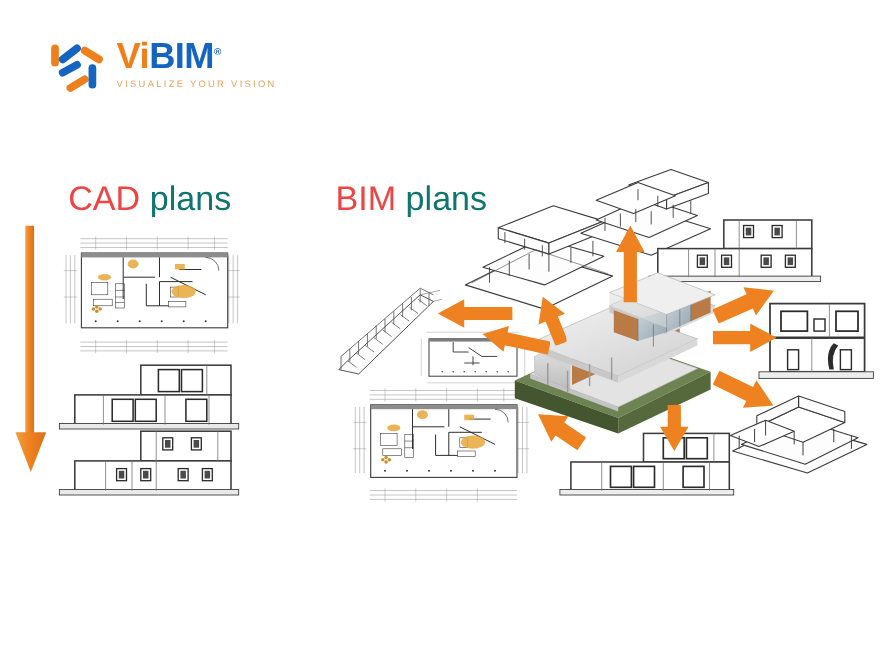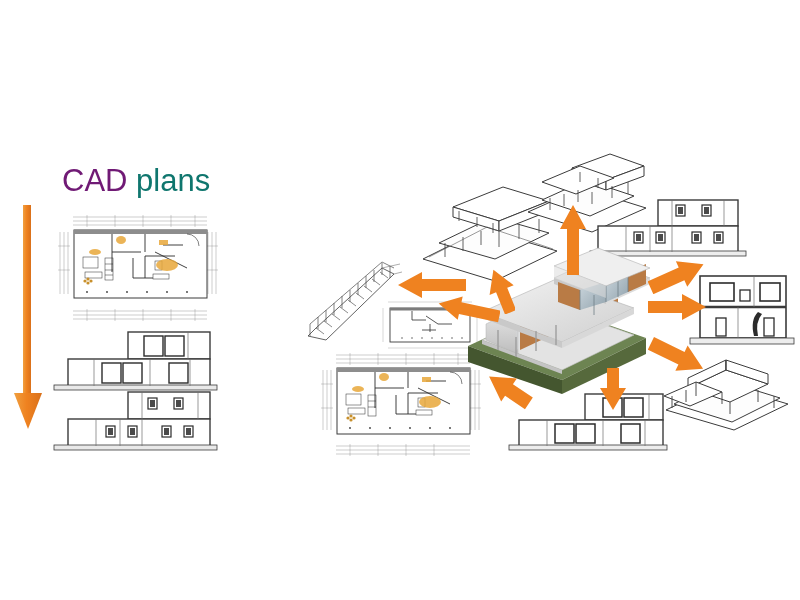--- a/index.html
+++ b/index.html
@@ -20,40 +20,63 @@
   .lw-v{color:#ef7f1a;}
   .lw-bim{color:#1565c0;}
   .logo-reg{font-size:9px;color:#1565c0;vertical-align:super;}
   .logo-tag{
     font-size:8.5px;color:#e8a05a;letter-spacing:2.1px;
     margin-top:4px;white-space:nowrap;font-weight:normal;
   }
 
   
   .sec-label{position:absolute;font-size:31px;white-space:nowrap;}
-  .sec-label .hl{color:#701a75;}
+  .sec-label .hl{color:#ef4444;}
   .sec-label .pl{color:#0f766e;}
   #label-cad{left:62px;top:163px;}
   #label-bim{left:305px;top:163px;}
 
   
   .draw{position:absolute;}
   .draw svg{display:block;width:100%;height:100%;overflow:visible;}
 
   .arrow{position:absolute;}
   .arrow svg{display:block;width:100%;height:100%;}
 </style>
 </head>
 <body>
 
 <div id="stage">
 
+  <div class="logo">
+    <div class="logo-mark">
+      <svg viewBox="0 0 58 58">
+        <g stroke-linecap="round" stroke-width="7" fill="none">
+          <line x1="6" y1="12" x2="6" y2="25" stroke="#ef7f1a"></line>
+          <line x1="13" y1="34" x2="26" y2="27" stroke="#1565c0"></line>
+          <line x1="13" y1="22" x2="26" y2="12" stroke="#1565c0"></line>
+          <line x1="33" y1="14" x2="46" y2="22" stroke="#ef7f1a"></line>
+          <line x1="33" y1="40" x2="20" y2="48" stroke="#ef7f1a"></line>
+          <line x1="40" y1="30" x2="40" y2="45" stroke="#1565c0"></line>
+        </g>
+      </svg>
+    </div>
+    <div class="logo-text">
+      <div class="logo-word">
+        <span class="lw-v">Vi</span><span class="lw-bim">BIM</span><span class="logo-reg">®</span>
+      </div>
+      <div class="logo-tag">VISUALIZE YOUR VISION</div>
+    </div>
+  </div>
 
   <div class="sec-label" id="label-cad">
     <span class="hl">CAD</span><span class="pl"> plans</span>
+  </div>
+  <div class="sec-label" id="label-bim">
+    <span class="hl">BIM</span><span class="pl"> plans</span>
   </div>
 
   <div class="arrow" style="left:10px;top:205px;width:36px;height:228px;">
     <svg viewBox="0 0 36 228">
       <defs>
         <linearGradient id="gArrV" x1="0" y1="0" x2="1" y2="0">
           <stop offset="0" stop-color="#f0a040"></stop>
           <stop offset="0.45" stop-color="#ef8220"></stop>
           <stop offset="1" stop-color="#d9701a"></stop>
         </linearGradient>

